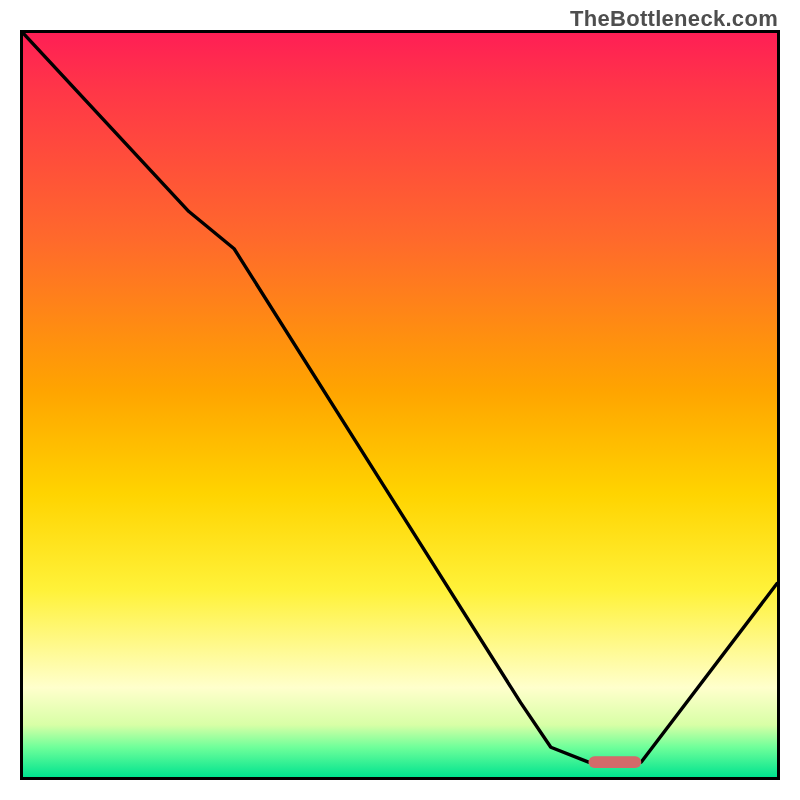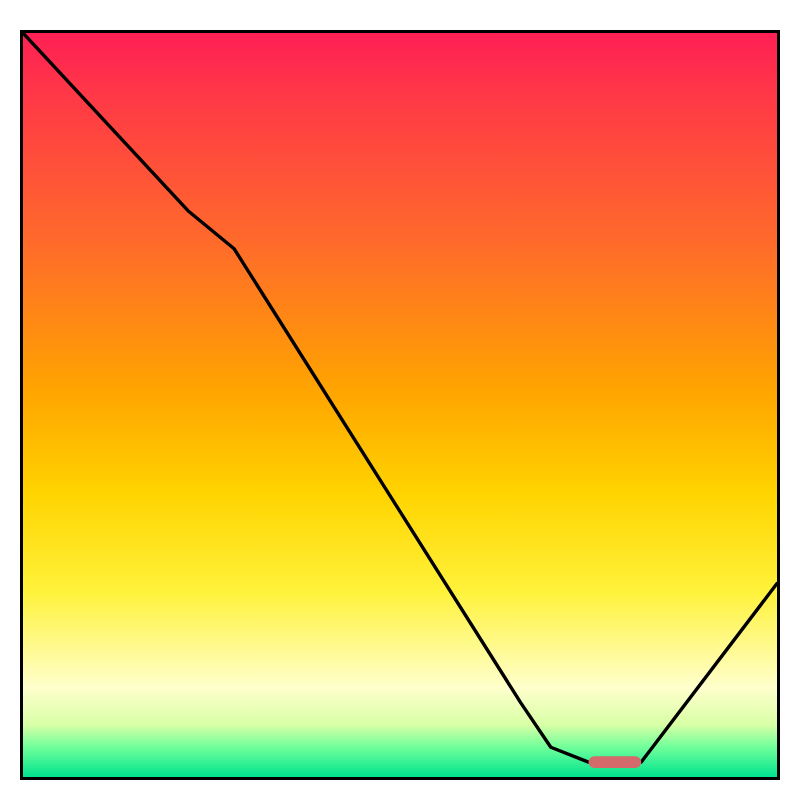--- a/index.html
+++ b/index.html
@@ -59,20 +59,21 @@
     font-weight: 700;
     color: #4e4e4e;
     letter-spacing: 0.3px;
   }
 </style>
 </head>
 <body>
 
 <div class="frame">
 
+  <div class="watermark">TheBottleneck.com</div>
 
   <div class="plot-area">
     <div class="gradient-bg"></div>
 
     <svg class="curve-layer" viewBox="0 0 100 100" preserveAspectRatio="none">
       <path d="M 0.00 0.00 L 22.00 24.00 Q 22.00 24.00 28.00 29.00 L 66.00 90.00 Q 66.00 90.00 70.00 96.00 L 75.00 98.00 L 82.00 98.00 L 100.00 74.00" fill="none" stroke="#000" stroke-width="0.45" stroke-linejoin="round" stroke-linecap="round"></path>
       <rect x="75.00" y="97.20" width="7.00" height="1.60" rx="0.8" ry="0.8" fill="#d46a6a"></rect>
     </svg>
   </div>
 

